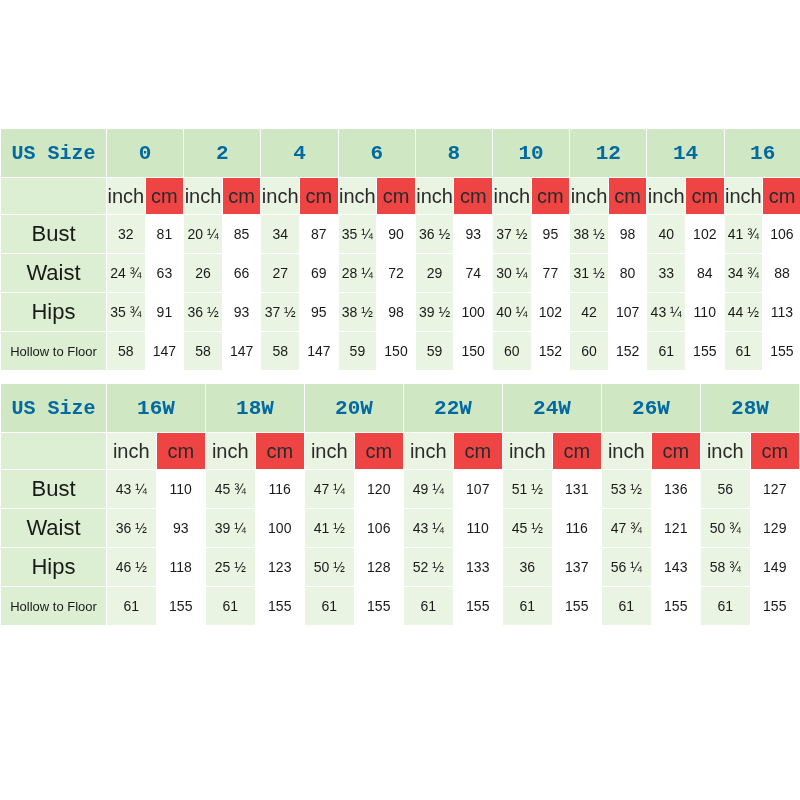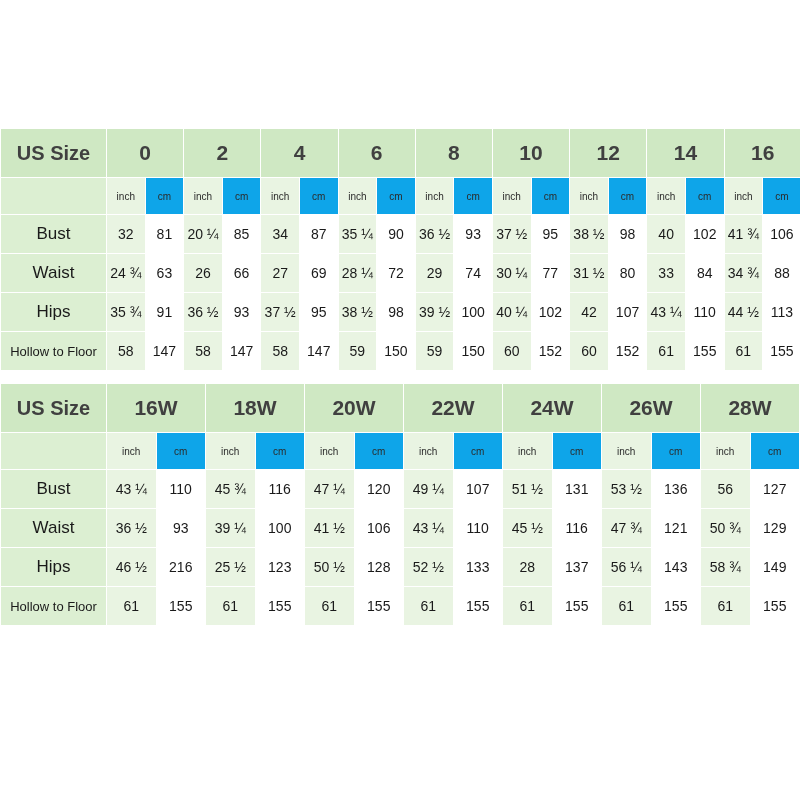--- a/index.html
+++ b/index.html
@@ -42,55 +42,56 @@
     vertical-align: middle;
     font-weight: normal;
     padding: 0;
   }
   
   .hdr-row td, .hdr-row th {
     background: #cfe8c3;
     height: 48px;
     font-size: 21px;
     font-weight: bold;
-    color: #404040;
+    color: #0369a1;
+    font-family: Liberation Mono, monospace;
   }
   .hdr-row .us-label {
     font-size: 20px;
     font-weight: bold;
   }
   
   .unit-row td {
     height: 36px;
-    font-size: 10px;
+    font-size: 20px;
     color: #2b2b2b;
   }
   .unit-row .rowlabel-cell {
     background: #dcefd2;
   }
   
   .data-row td {
     height: 38px;
     font-size: 14px;
     color: #1a1a1a;
   }
   .data-row .rowlabel-cell {
     background: #dcefd2;
-    font-size: 17px;
+    font-size: 22px;
     color: #1a1a1a;
   }
   .data-row.small-label .rowlabel-cell {
     font-size: 13px;
     margin-left: 48px;
   }
   
   .tint-a { background: #e9f4e2; }
   .tint-b { background: #ffffff; }
   .unit-row .tint-a { background: #e9f4e2; }
-  .unit-row .tint-b { background: #0ea5e9; }
+  .unit-row .tint-b { background: #ef4444; }
 
   
   table.t1 col.label { width: 106px; }
   table.t1 col.val { width: 38.6px; }
   
   table.t2 col.label { width: 106px; }
   table.t2 col.val { width: 49.5px; }
 </style>
 </head>
 <body>
@@ -324,28 +325,28 @@
           <td class="tint-b">116</td>
           <td class="tint-a">47 ¾</td>
           <td class="tint-b">121</td>
           <td class="tint-a">50 ¾</td>
           <td class="tint-b">129</td>
         </tr>
 
         <tr class="data-row">
           <td class="rowlabel-cell">Hips</td>
           <td class="tint-a">46 ½</td>
-          <td class="tint-b">216</td>
+          <td class="tint-b">118</td>
           <td class="tint-a">25 ½</td>
           <td class="tint-b">123</td>
           <td class="tint-a">50 ½</td>
           <td class="tint-b">128</td>
           <td class="tint-a">52 ½</td>
           <td class="tint-b">133</td>
-          <td class="tint-a">28</td>
+          <td class="tint-a">36</td>
           <td class="tint-b">137</td>
           <td class="tint-a">56 ¼</td>
           <td class="tint-b">143</td>
           <td class="tint-a">58 ¾</td>
           <td class="tint-b">149</td>
         </tr>
 
         <tr class="data-row small-label">
           <td class="rowlabel-cell">Hollow to Floor</td>
           <td class="tint-a">61</td>

